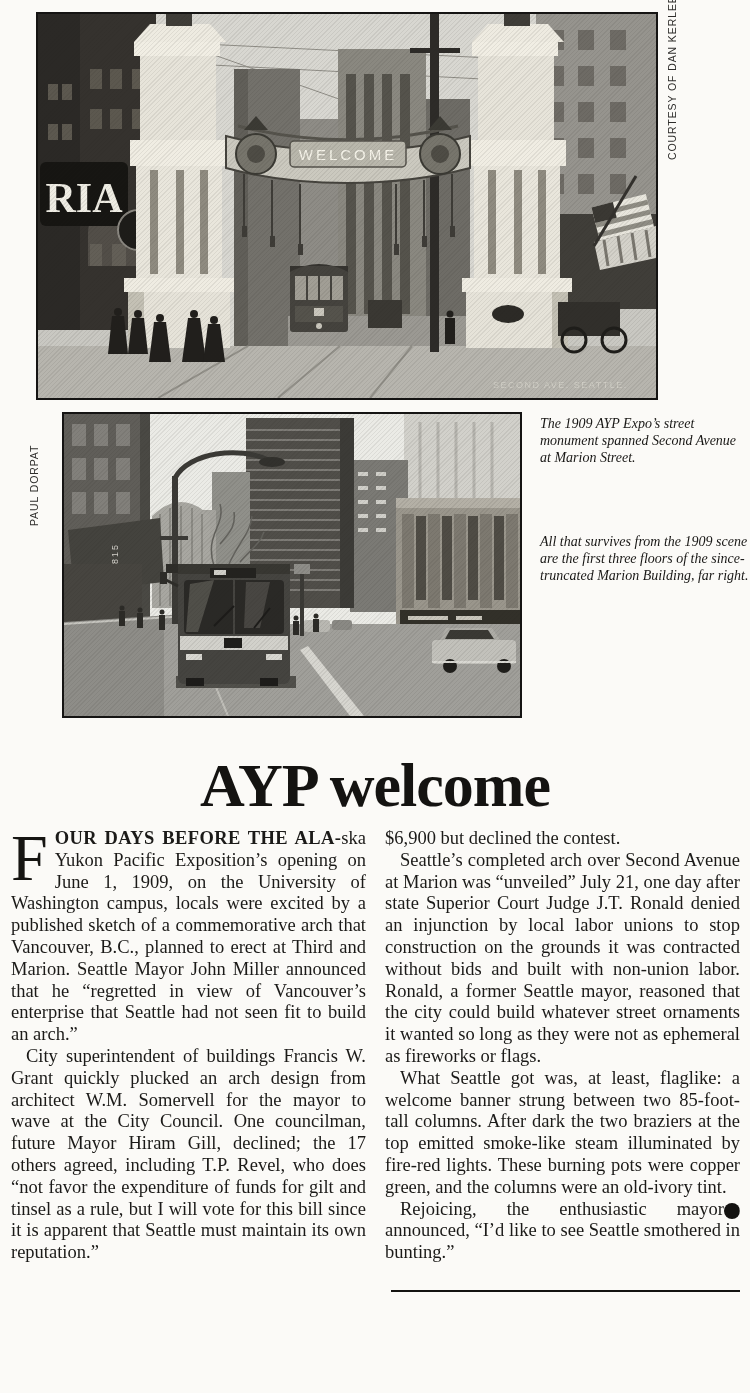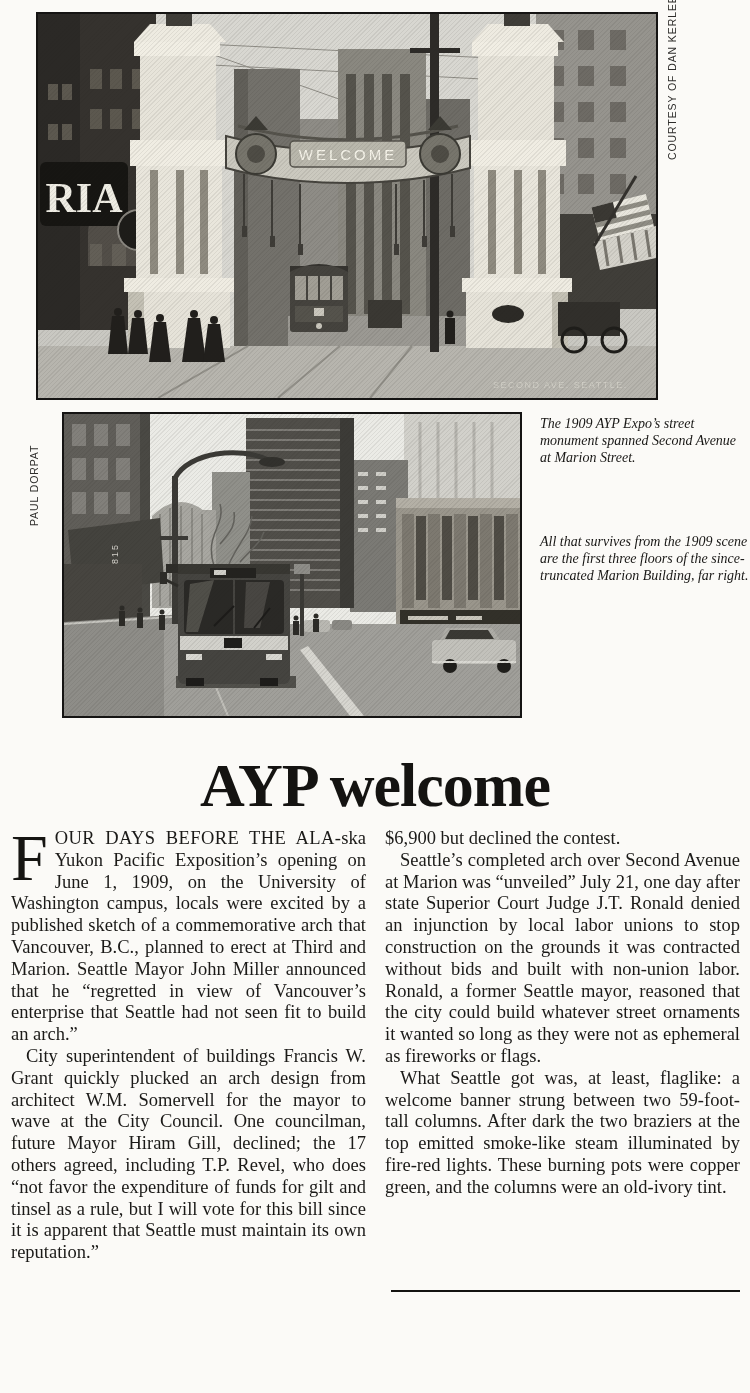--- a/index.html
+++ b/index.html
@@ -16,21 +16,21 @@
         color:#181715;}
   #headline{position:absolute;left:0;right:0;top:712px;text-align:center;
         font-weight:700;font-size:62px;line-height:1;letter-spacing:-1px;color:#141311;}
   .col{position:absolute;top:828px;width:355px;font-size:18.5px;line-height:21.8px;
         text-align:justify;overflow:hidden;}
   #col-left{left:11px;height:564px;}
   #col-right{left:385px;height:470px;}
   .col p{margin:0;}
   .ind{text-indent:15px;}
   .dropcap{float:left;font-size:66px;line-height:54px;padding:3px 7px 0 0;color:#161512;}
-  .lead{letter-spacing:.4px;}
+  .lead{letter-spacing:.4px;font-weight:bold;}
   .endmark{float:right;width:16px;height:16px;border-radius:50%;background:#131210;color:#fbfaf7;
         font-family:"Liberation Sans",sans-serif;font-weight:700;font-size:12px;line-height:16px;
         text-align:center;margin-top:4px;}
   #endrule{position:absolute;left:391px;top:1290px;width:349px;height:2px;background:#141311;}
 </style>
 </head>
 <body>
 
 <div id="page">
 
@@ -379,18 +379,19 @@
   <h1 id="headline">AYP welcome</h1>
 
   <div class="col" id="col-left">
     <p><span class="dropcap">F</span><span class="lead">OUR DAYS BEFORE THE ALA-</span><span>ska Yukon Pacific Exposition’s opening on June 1, 1909, on the University of Washington campus, locals were excited by a published sketch of a commemorative arch that Vancouver, B.C., planned to erect at Third and Marion. Seattle Mayor John Miller announced that he “regretted in view of Vancouver’s enterprise that Seattle had not seen fit to build an arch.”</span></p>
     <p class="ind">City superintendent of buildings Francis W. Grant quickly plucked an arch design from architect W.M. Somervell for the mayor to wave at the City Council. One councilman, future Mayor Hiram Gill, declined; the 17 others agreed, including T.P. Revel, who does “not favor the expenditure of funds for gilt and tinsel as a rule, but I will vote for this bill since it is apparent that Seattle must maintain its own reputation.”</p>
   </div>
 
   <div class="col" id="col-right">
     <p>$6,900 but declined the contest.</p>
     <p class="ind">Seattle’s completed arch over Second Avenue at Marion was “unveiled” July 21, one day after state Superior Court Judge J.T. Ronald denied an injunction by local labor unions to stop construction on the grounds it was contracted without bids and built with non-union labor. Ronald, a former Seattle mayor, reasoned that the city could build whatever street ornaments it wanted so long as they were not as ephemeral as fireworks or flags.</p>
-    <p class="ind">What Seattle got was, at least, flaglike: a welcome banner strung between two 59-foot-tall columns. After dark the two braziers at the top emitted smoke-like steam illuminated by fire-red lights. These burning pots were copper green, and the columns were an old-ivory tint.</p>
+    <p class="ind">What Seattle got was, at least, flaglike: a welcome banner strung between two 85-foot-tall columns. After dark the two braziers at the top emitted smoke-like steam illuminated by fire-red lights. These burning pots were copper green, and the columns were an old-ivory tint.</p>
+    <p class="ind"><span class="endmark">P</span><span>Rejoicing, the enthusiastic mayor announced, “I’d like to see Seattle smothered in bunting.”</span></p>
   </div>
 
   <div id="endrule"></div>
 
 </div>
 
 </body></html>

